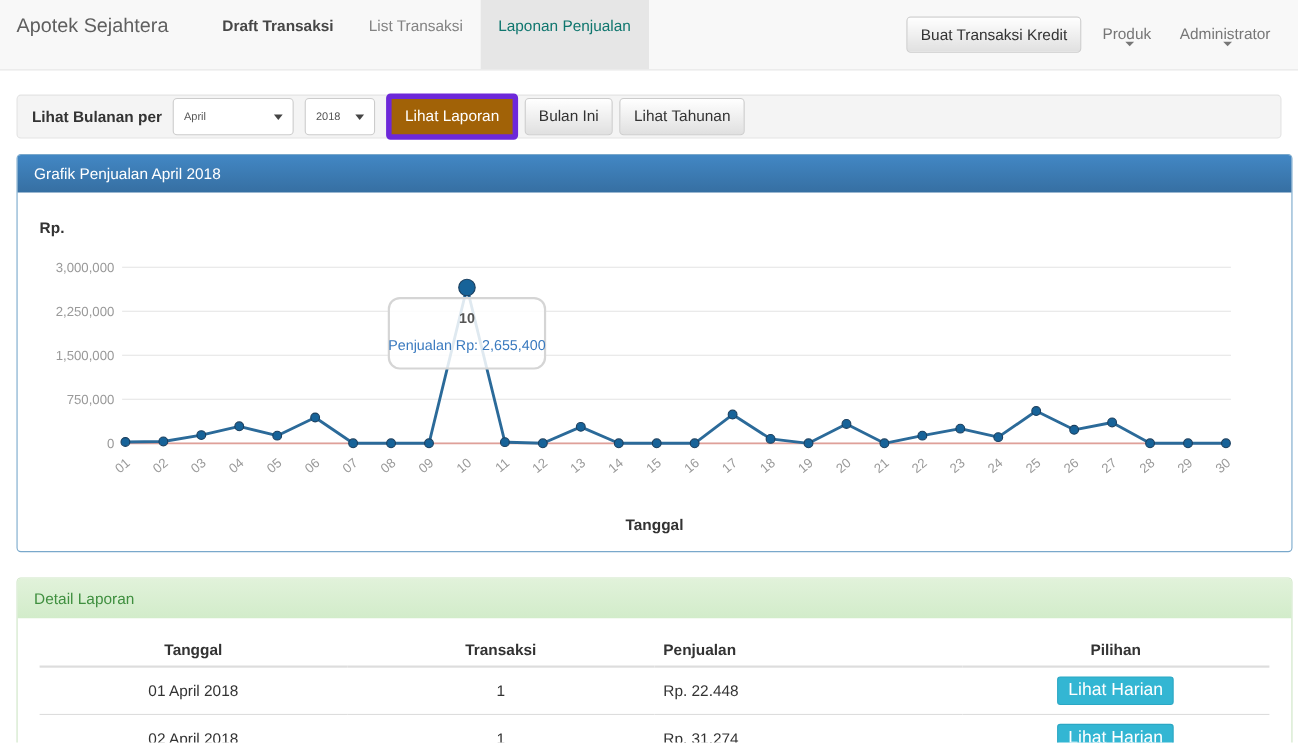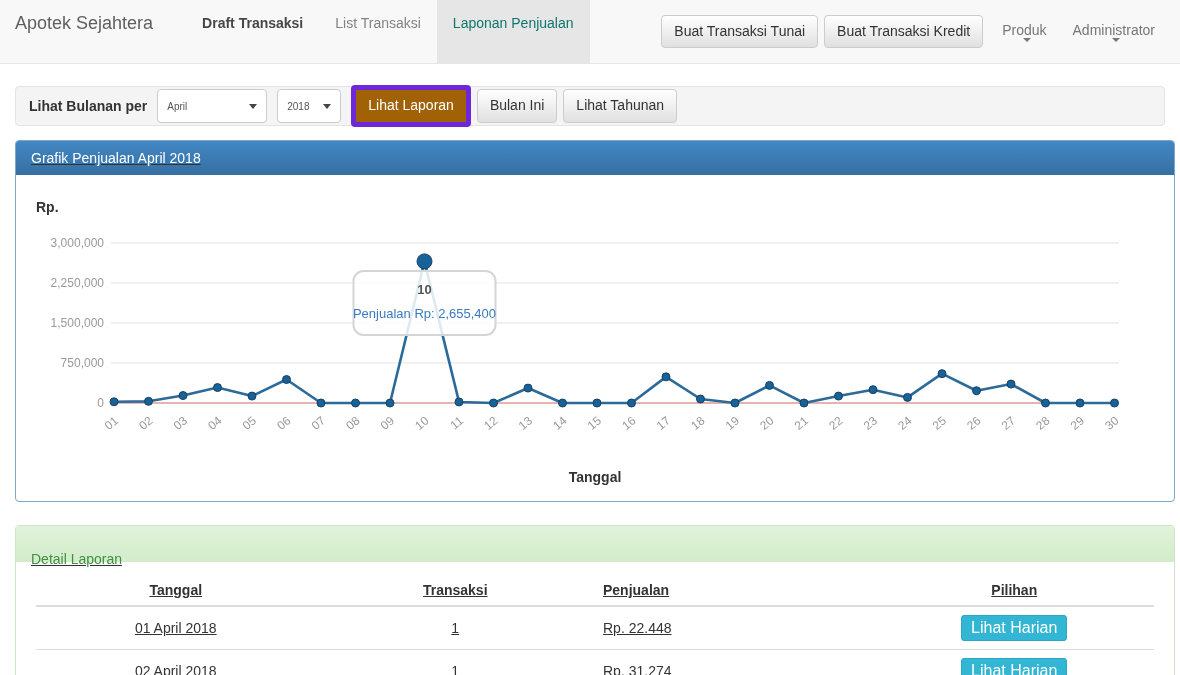--- a/index.html
+++ b/index.html
@@ -24,51 +24,50 @@
   
   .well { margin:22px 15px 0; height:40px; background:#f4f4f4; border:1px solid #e3e3e3; border-radius:4px; display:flex; align-items:center; padding:0 13px; }
   .well-label { font-weight:bold; font-size:14px; color:#333; margin-right:10px; white-space:nowrap; }
   .select { height:34px; background:#fff; border:1px solid #ccc; border-radius:4px; display:flex; align-items:center; justify-content:space-between; padding:0 9px; font-size:10px; color:#555; margin-right:10px; cursor:pointer; }
   .select.month { width:110px; }
   .select.year  { width:64px; }
   .sel-caret { width:0; height:0; border-top:5px solid #444; border-left:4px solid transparent; border-right:4px solid transparent; }
   .btn-info { background:#a16207; border:5px solid #6d28d9; color:#fff; }
   .filter-buttons .btn { margin-right:6px; }
   
-  .panel { position:absolute; left:15px; right:5px; background:#fff; border-radius:4px;text-decoration:underline; }
+  .panel { position:absolute; left:15px; right:5px; background:#fff; border-radius:4px; }
   .panel-chart { top:140px; height:362px; border:1px solid #79a8cb; }
   .heading-blue { height:34px; line-height:34px; padding:0 15px; font-size:14px; color:#fff; background:linear-gradient(#4287c4,#366fa2); border-radius:3px 3px 0 0; }
   .chart-body { position:absolute; left:0; right:0; top:34px; bottom:0; }
   .rp { position:absolute; left:20px; top:24px; font-size:14px; font-weight:bold; color:#333; }
   #chart { position:absolute; left:0; top:51px; }
   svg text { font-family:"Liberation Sans", sans-serif; }
   .tanggal { position:absolute; top:294px; left:0; right:0; text-align:center; font-weight:bold; font-size:14px; color:#333; }
   
   .panel-detail { top:525px; height:170px; border:1px solid #cde5c4; }
-  .heading-green { height:36px; line-height:36px; padding:15px 15px; font-size:14px; color:#3f8f3f; background:linear-gradient(#e1f2da,#d2ecca); border-radius:3px 3px 0 0; }
+  .heading-green { height:36px; line-height:36px; padding:0 15px; font-size:14px; color:#3f8f3f; background:linear-gradient(#e1f2da,#d2ecca); border-radius:3px 3px 0 0; }
   .panel-detail table { width:calc(100% - 40px); margin:15px 20px 0; border-collapse:collapse; font-size:14px; color:#333; }
   .panel-detail th { font-weight:bold; text-align:center; padding:5px 8px 7px; border-bottom:2px solid #ddd; }
   .panel-detail td { text-align:center; padding:8px; border-bottom:1px solid #ddd; }
   .panel-detail th.col-right, .panel-detail td.col-right { text-align:left; padding-right:10px; }
   .btn-xs-info { display:inline-block; background:#33b6d3; border:1px solid #2ba7c4; color:#fff; font-size:16px; padding:3px 9px; border-radius:3px; cursor:pointer; }
 </style>
 </head>
 <body>
 
 <div class="app">
 
   <nav class="navbar">
     <div class="brand">Apotek Sejahtera</div>
     <div class="nav-items" id="nav-items">
         <div class="nav-item bold">Draft Transaksi</div>
         <div class="nav-item">List Transaksi</div>
         <div class="nav-item active">Laponan Penjualan</div>
       </div>
     <div class="navbar-right" id="navbar-right">
-        <span class="btn btn-default">Buat Transaksi Tunai</span>
         <span class="btn btn-default">Buat Transaksi Kredit</span>
         <span class="dropdown-link">
           <span>Produk</span>
           <span class="caret"></span>
         </span>
         <span class="dropdown-link">
           <span>Administrator</span>
           <span class="caret"></span>
         </span>
       </div>

